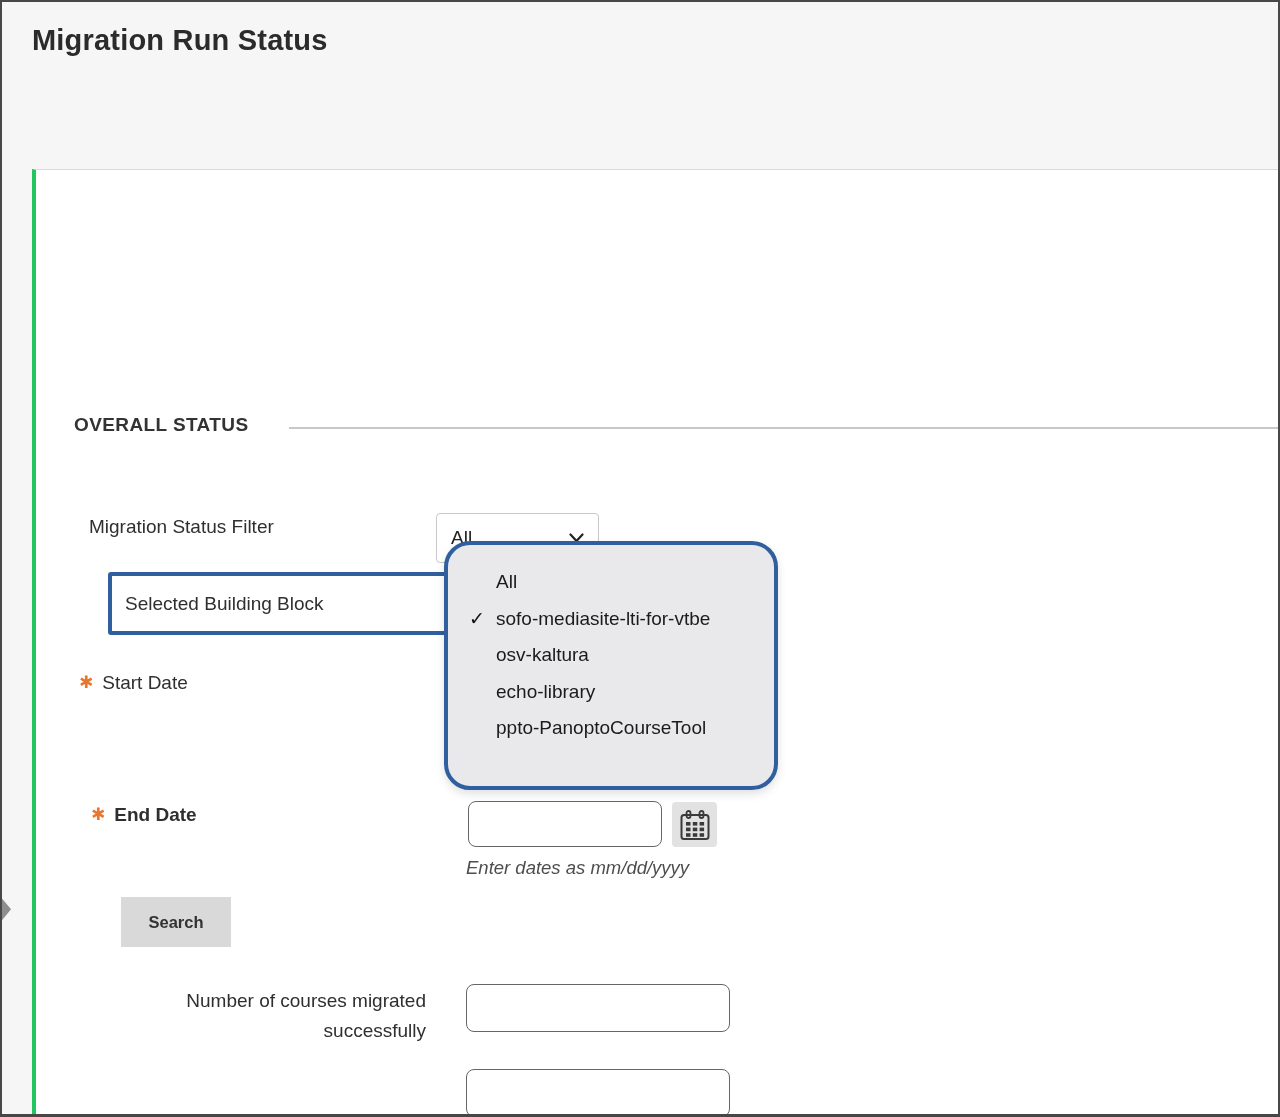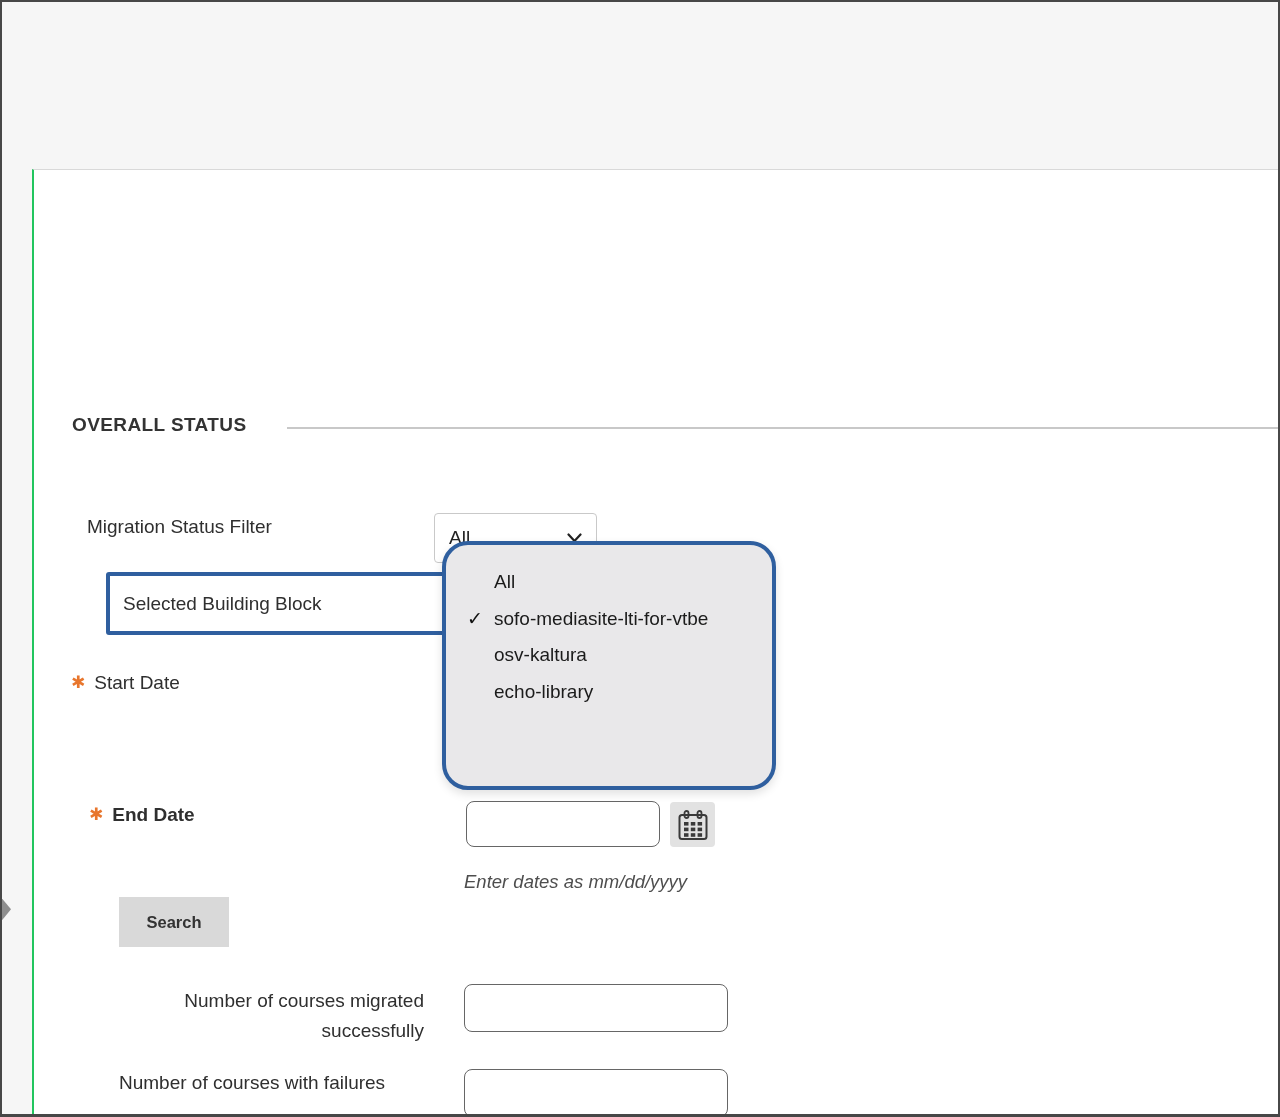--- a/index.html
+++ b/index.html
@@ -16,21 +16,21 @@
   }
   .abs{position:absolute;}
 
   .page-title{left:30px;top:22px;font-size:29px;font-weight:600;color:#2b2b2b;letter-spacing:.2px;}
   .page-subtitle{left:32px;top:75px;font-size:17.5px;font-style:italic;color:#3f3f3f;}
 
   .panel{
     left:30px;top:167px;right:0;bottom:0;
     background:#ffffff;
     border-top:1px solid #d9d9d9;
-    border-left:2px solid #22c55e;
+    border-left:4px solid #22c55e;
   }
 
   .section-heading{font-size:19px;font-weight:bold;color:#333;letter-spacing:.4px;}
   .h-rule{height:2px;background:#c8c8c8;}
 
   .field-label{font-size:19px;color:#2f2f2f;text-align:right;}
   .req{color:#e8762d;font-size:17px;margin-right:9px;position:relative;top:-1px;}
 
   .select-box{
     left:430px;top:343px;width:163px;height:50px;
@@ -79,21 +79,21 @@
   .input-migrated{left:430px;top:814px;width:264px;height:48px;}
   .input-failures{left:430px;top:899px;width:264px;height:48px;}
 
   .cal-btn{
     left:636px;top:632px;width:45px;height:45px;
     background:#e2e2e2;border:none;border-radius:4px;
     display:flex;align-items:center;justify-content:center;
     cursor:pointer;padding:0;
   }
 
-  .date-hint{left:430px;top:687px;font-size:18.5px;font-style:italic;color:#4e4e4e;margin-top:14px;}
+  .date-hint{left:430px;top:687px;font-size:18.5px;font-style:italic;color:#4e4e4e;}
 
   .search-btn{
     left:85px;top:727px;width:110px;height:50px;
     background:#d9d9d9;border:none;border-radius:0;
     font-size:16.5px;font-weight:bold;color:#333;
     font-family:"Liberation Sans","DejaVu Sans",sans-serif;
     cursor:pointer;
   }
 
   .cursor-artifact{
@@ -101,20 +101,21 @@
     background:#6b6b6b;
     clip-path:polygon(0 0,100% 55%,20% 100%);
     opacity:.75;
   }
 </style>
 </head>
 <body>
 
 <div class="screen">
 
+  <div class="abs page-title">Migration Run Status</div>
 
   <div class="abs panel">
 
     <div class="abs section-heading" style="left:38px;top:244px;">OVERALL STATUS</div>
     <div class="abs h-rule" style="left:253px;right:0;top:257px;"></div>
 
     <div class="abs field-label" style="left:53px;top:346px;">Migration Status Filter</div>
     <div class="abs select-box" style="left:400px;top:343px;">
       <span>All</span>
       <span style="display:flex;">
@@ -135,23 +136,26 @@
       <div class="dd-item">
         <span class="dd-check">✓</span>
         <span>sofo-mediasite-lti-for-vtbe</span>
       </div>
       <div class="dd-item">
         <span>osv-kaltura</span>
       </div>
       <div class="dd-item">
         <span>echo-library</span>
       </div>
+      <div class="dd-item">
+        <span>ppto-PanoptoCourseTool</span>
+      </div>
     </div>
 
-    <div class="abs" style="left:37px;top:502px;">
+    <div class="abs" style="left:43px;top:502px;">
       <span class="req">✱</span><span class="field-label">Start Date</span>
     </div>
 
     <div class="abs" style="left:55px;top:634px;font-weight:bold;">
       <span class="req">✱</span><span class="field-label">End Date</span>
     </div>
     <input class="abs text-input input-end-date" type="text" value="" style="">
     <button class="abs cal-btn">
       <span style="display:flex;">
         <svg width="34" height="34" viewBox="0 0 34 34">
@@ -172,19 +176,18 @@
         </svg>
       </span>
     </button>
     <div class="abs date-hint">Enter dates as mm/dd/yyyy</div>
 
     <button class="abs search-btn">Search</button>
 
     <div class="abs field-label" style="left:85px;top:816px;width:305px;line-height:30px;">Number of courses migrated successfully</div>
     <input class="abs text-input input-migrated" type="text" value="" style="">
 
-    <div class="abs field-label" style="left:85px;top:902px;">Number of courses with failures</div>
     <input class="abs text-input input-failures" type="text" value="" style="">
 
   </div>
 
   <div class="abs cursor-artifact"></div>
 </div>
 
 </body></html>

